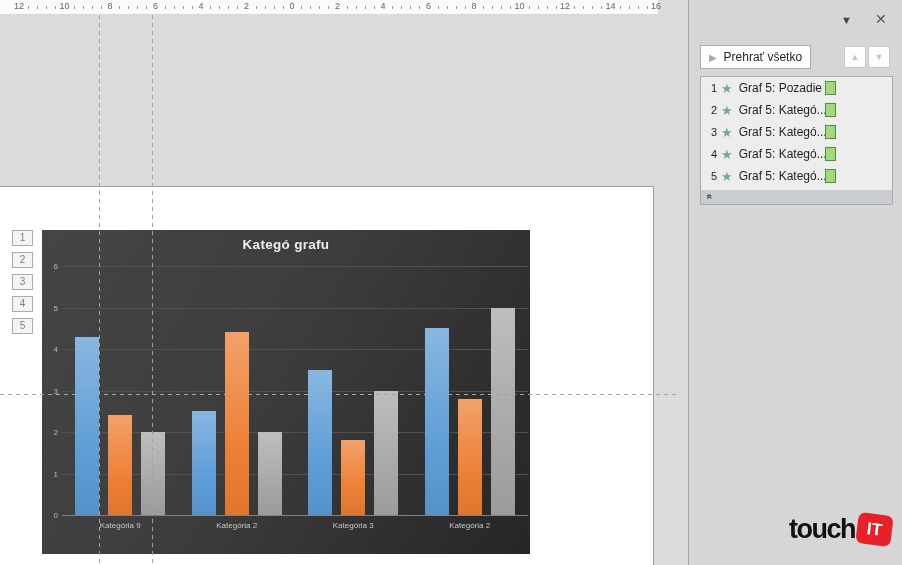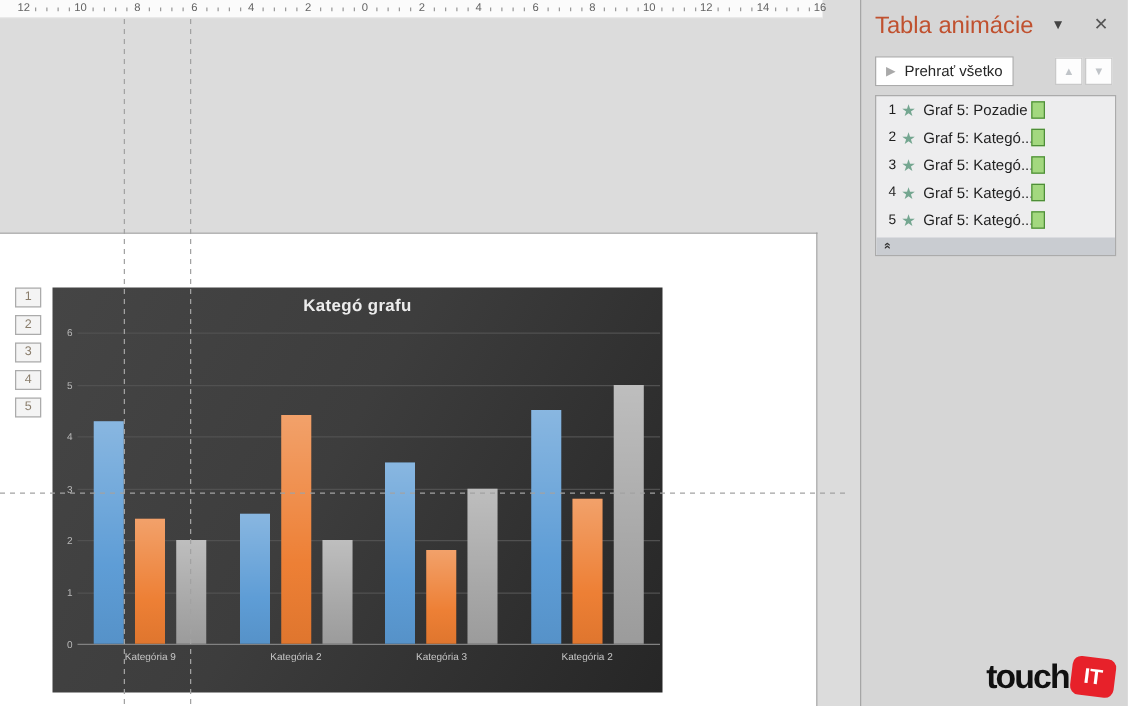--- a/index.html
+++ b/index.html
@@ -63,21 +63,21 @@
   .anim-num { width:16px; text-align:right; font-size:11px; color:#1f1f1f; }
   .anim-star { font-size:13px; margin:0 6px 0 4px; }
   .anim-label { font-size:12px; color:#1f1f1f; white-space:nowrap; }
   .anim-bar { position:absolute; left:124px; top:4px; width:11px; height:14px; cursor:pointer; }
   .list-footer { position:absolute; left:0; bottom:0; width:100%; height:14px; background:#c9ccd1;
                  cursor:pointer; }
   .collapse-icon { position:absolute; left:6px; top:1px; display:inline-block; font-size:10px;
                    color:#333; transform:rotate(90deg); font-weight:bold; }
 
   
-  .logo { position:absolute; right:10px; bottom:8px; display:flex; align-items:center; }
+  .logo { position:absolute; right:10px; bottom:20px; display:flex; align-items:center; }
   .logo-text { font-size:27px; font-weight:bold; color:#111; letter-spacing:-1.5px; }
   .logo-badge { width:35px; height:31px; background:#e7212a; border-radius:7px; margin-left:2px;
                 transform:rotate(7deg); color:#fff; font-size:17px; font-weight:bold;
                 display:flex; align-items:center; justify-content:center; }
 </style>
 </head>
 <body>
 
 <div class="ruler" id="ruler">
     <span class="rlabel" style="left: 19px;">12</span>
@@ -200,21 +200,20 @@
   </div>
 
   <div id="guides">
       <div class="vguide" style="left: 99px; top: 0px;"></div>
       <div class="vguide" style="left: 152px; top: 0px;"></div>
       <div class="hguide" style="top: 379px; left: 0px; width: 676px;"></div>
     </div>
 </div>
 
 <div class="pane">
-  <div class="pane-title" style="color: rgb(192, 81, 47);">Tabla animácie</div>
   <div class="pane-caret">▼</div>
   <div class="pane-close">✕</div>
 
   <div class="play-btn">
     <span class="play-icon">▶</span>
     <span>Prehrať všetko</span>
   </div>
   <div class="updown" style="left:155px;">▲</div>
   <div class="updown" style="left:179px;">▼</div>
 

